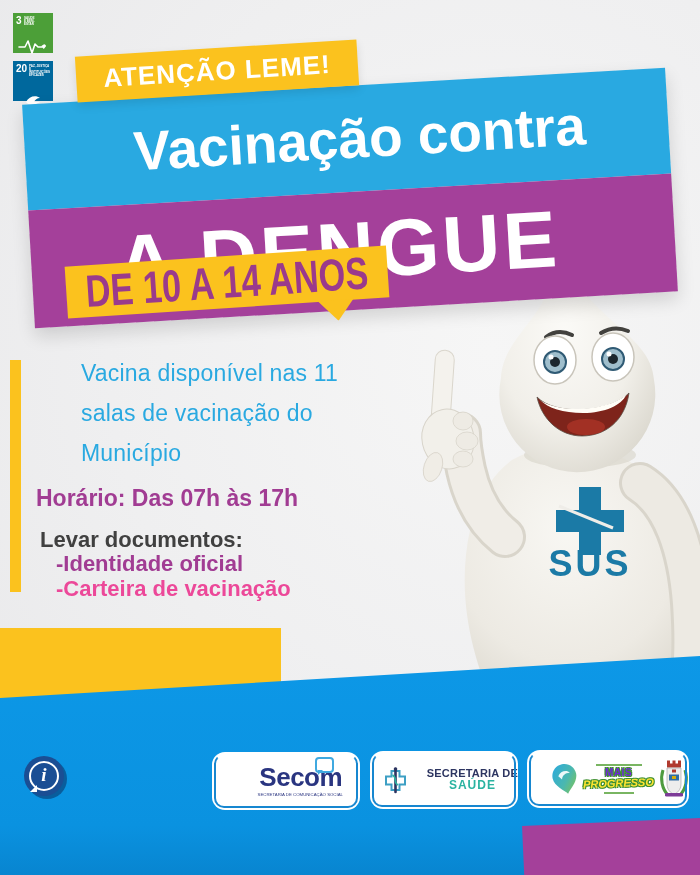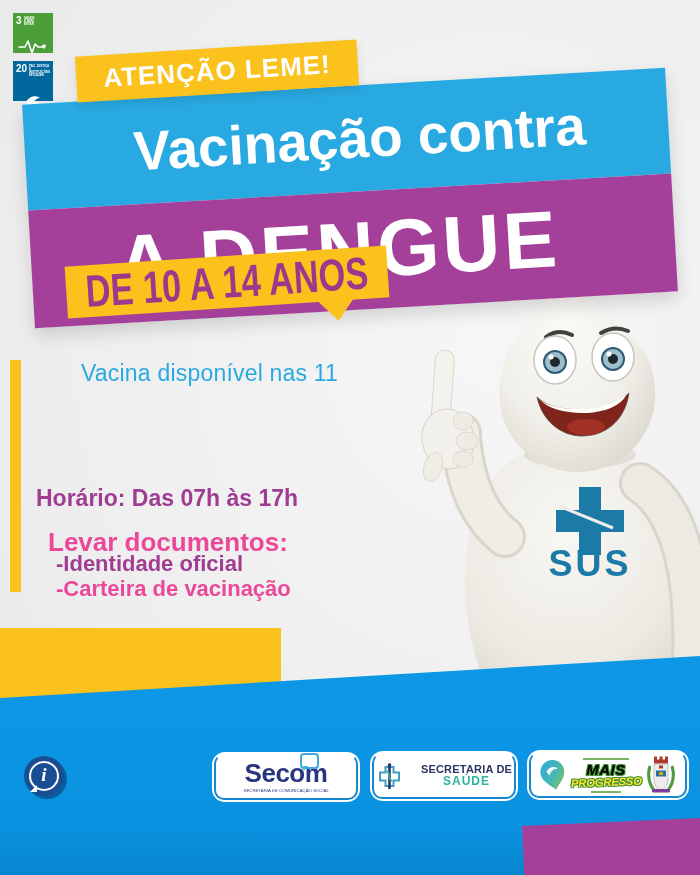--- a/index.html
+++ b/index.html
@@ -36,21 +36,21 @@
   .age-banner .txt{color:#9A3A8C;font-size:43px;font-weight:700;white-space:nowrap;
     transform:scaleX(.8) scaleY(1.05);letter-spacing:0;}
   .age-tail{position:absolute;left:250px;bottom:-20px;width:36px;height:21px;background:#FBC21E;
     clip-path:polygon(0 0,100% 0,55% 100%);}
 
   
   .side-bar{left:10px;top:360px;width:11px;height:232px;background:#FBC21E;z-index:4;}
   .copy{z-index:4;}
   .copy-availability{left:36px;top:353px;color:#29A9E1;font-size:23px;font-weight:400;line-height:40px;letter-spacing:.2px;margin-left:45px;}
   .copy-schedule{left:36px;top:485px;color:#A13C93;font-size:23px;font-weight:700;}
-  .copy-docs-title{left:48px;top:527px;color:#ec4899;font-size:26px;font-weight:700;}
+  .copy-docs-title{left:40px;top:527px;color:#404040;font-size:22px;font-weight:700;}
   .copy-doc1{left:56px;top:551px;color:#A13C93;font-size:22px;font-weight:700;}
   .copy-doc2{left:56px;top:576px;color:#ec4899;font-size:22px;font-weight:700;}
 
   
   .yellow-block{left:0;top:628px;width:281px;height:72px;background:#FBC21E;z-index:3;}
 
   
   .mascot{left:400px;top:245px;width:300px;height:462px;z-index:2;}
 
   
@@ -62,22 +62,22 @@
 
   .info-badge{left:24px;top:756px;width:40px;height:40px;border-radius:50%;
     background:#1A4E94;box-shadow:3px 3px 0 rgba(10,50,100,.55);z-index:10;}
   .info-badge .ring{position:absolute;inset:5px;border:2.5px solid #fff;border-radius:50%;}
   .info-badge .tail{position:absolute;left:6px;bottom:4px;width:7px;height:7px;background:#fff;
     clip-path:polygon(0 100%,100% 0,100% 100%);}
   .info-badge .i{position:absolute;inset:0;display:flex;align-items:center;justify-content:center;
     color:#fff;font-family:"Liberation Serif","DejaVu Serif",serif;font-style:italic;font-weight:700;font-size:19px;padding-bottom:2px;}
   .info-text{left:72px;top:752px;color:#fff;font-weight:700;font-size:17px;line-height:19px;letter-spacing:.4px;z-index:10;}
 
-  .logo-box{height:50px;background:#fff;border-radius:13px;z-index:10;
-    display:flex;align-items:center;justify-content:center;}
+  .logo-box{height:58px;background:#fff;border-radius:13px;z-index:10;
+    display:flex;align-items:center;justify-content:flex-end;}
   .logo-box::after{content:'';position:absolute;inset:2px;border-radius:10px;
     border:2px solid #1787D0;border-top-color:transparent;pointer-events:none;}
   .box-secom{left:212px;top:752px;width:148px;}
   .box-saude{left:370px;top:751px;width:148px;}
   .box-prog{left:527px;top:750px;width:162px;}
 
   .secom-wrap{position:relative;text-align:center;line-height:1;}
   .secom-name{color:#2A3580;font-size:26px;font-weight:700;letter-spacing:-.5px;}
   .secom-bubble{position:absolute;right:26px;top:-7px;width:15px;height:12px;border:2.5px solid #3FA9E0;
     border-radius:4px;background:#fff;}
@@ -86,22 +86,22 @@
   .secom-sub{color:#2A3580;font-size:6px;transform:scale(.72);transform-origin:center top;white-space:nowrap;margin-top:2px;font-weight:400;}
 
   .saude-wrap{display:flex;align-items:center;gap:18px;}
   .saude-text{text-align:center;line-height:1.15;}
   .saude-l1{color:#2D3561;font-size:11px;font-weight:700;letter-spacing:.2px;}
   .saude-l2{color:#2BB3A1;font-size:12px;font-weight:700;letter-spacing:1px;}
 
   .prog-wrap{display:flex;align-items:center;gap:5px;}
   .prog-text{text-align:center;line-height:1;}
   .prog-tinybar{height:2px;width:46px;background:#57A33B;margin:0 auto 2px;opacity:.8;}
-  .prog-l1{color:#000000;font-size:15px;font-weight:700;letter-spacing:.5px;
-    text-shadow:-1px -1px 0 #3E8F2F,1px -1px 0 #3E8F2F,-1px 1px 0 #3E8F2F,1px 1px 0 #3E8F2F;font-style:italic;}
+  .prog-l1{color:#6d28d9;font-size:10px;font-weight:700;letter-spacing:.5px;
+    text-shadow:-1px -1px 0 #3E8F2F,1px -1px 0 #3E8F2F,-1px 1px 0 #3E8F2F,1px 1px 0 #3E8F2F;}
   .prog-l2{color:#FFE430;font-size:11px;font-weight:700;font-style:italic;transform:rotate(-2deg);
     text-shadow:-1px -1px 0 #3E8F2F,1px -1px 0 #3E8F2F,-1px 1px 0 #3E8F2F,1px 1px 0 #3E8F2F;}
   .prog-tinybar2{height:2px;width:30px;background:#57A33B;margin:3px auto 0;opacity:.8;}
 </style>
 </head>
 <body>
 
 <div class="abs sdg-badge" style="top:13px;background:#4C9F38;">
   <div class="hdr">
     <span class="num">3</span>
@@ -207,20 +207,22 @@
 </div>
 
 <div class="abs age-banner">
   <span class="txt">DE 10 A 14 ANOS</span>
   <div class="age-tail"></div>
 </div>
 
 <div class="abs side-bar"></div>
 <div class="abs copy copy-availability">
   <div>Vacina disponível nas 11</div>
+  <div>salas de vacinação do</div>
+  <div>Município</div>
 </div>
 <div class="abs copy copy-schedule">Horário: Das 07h às 17h</div>
 <div class="abs copy copy-docs-title">Levar documentos:</div>
 <div class="abs copy copy-doc1">-Identidade oficial</div>
 <div class="abs copy copy-doc2">-Carteira de vacinação</div>
 
 <div class="abs footer"></div>
 <div class="abs magenta-corner"></div>
 
 <div class="abs info-badge">

